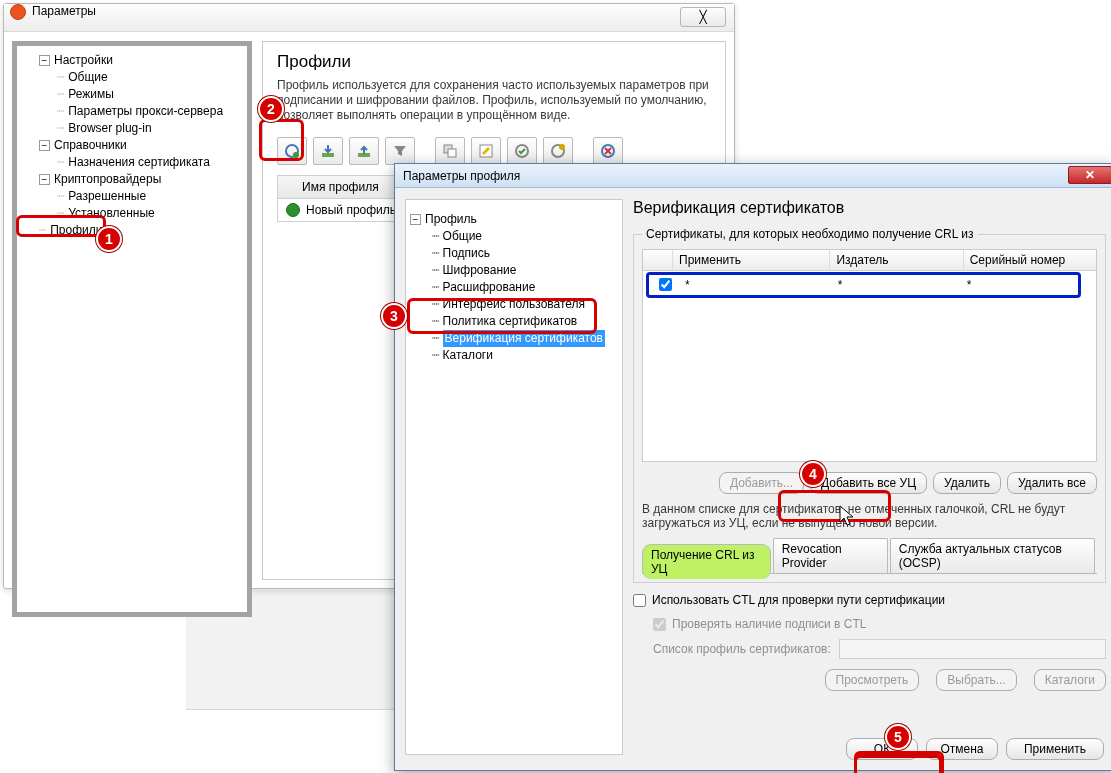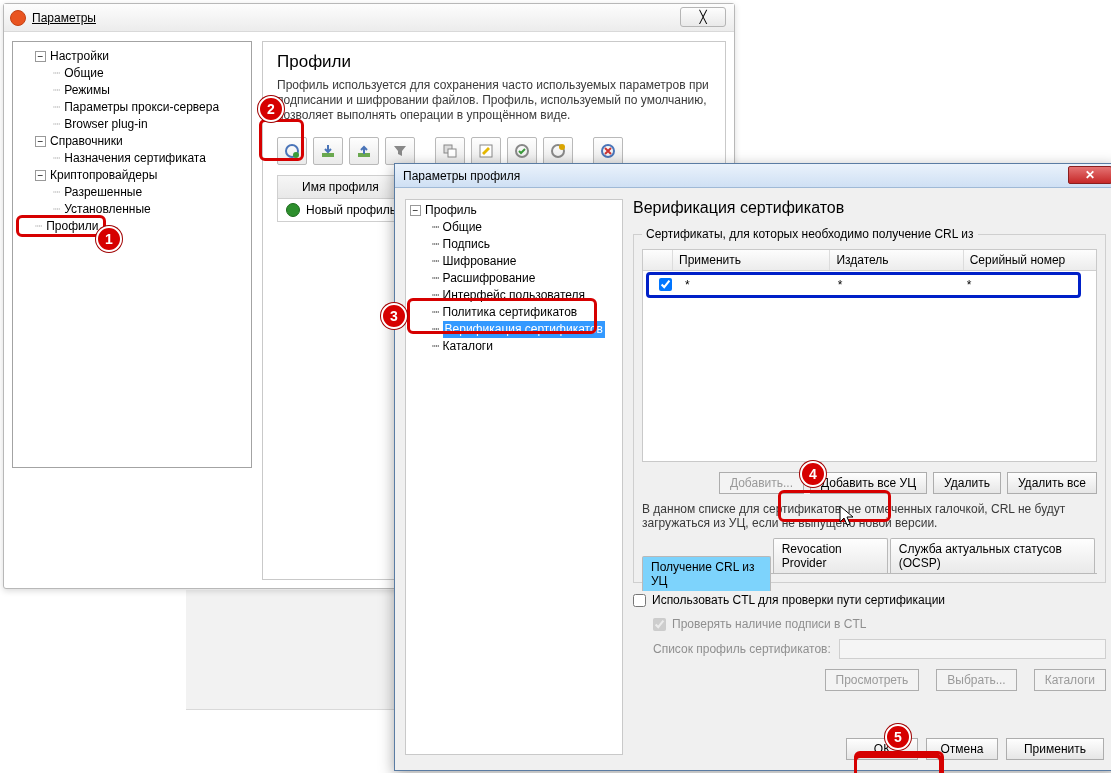--- a/index.html
+++ b/index.html
@@ -1,25 +1,25 @@
 <!DOCTYPE html>
 <html><head>
 <meta charset="utf-8">
 <style>
   * { box-sizing: border-box; font-family: "Segoe UI", Tahoma, sans-serif; font-size: 12px; }
   body { margin: 0; background: #fff; width: 1111px; height: 773px; position: relative; overflow: hidden; }
 
   
   .win1 { position: absolute; left: 3px; top: 3px; width: 732px; height: 586px; border: 1px solid #b8b8b8; border-radius: 3px; background: #fff; box-shadow: 0 2px 6px rgba(0,0,0,.15);}
-  .titlebar { height: 28px; background: linear-gradient(#fdfdfd,#ececec); border-bottom: 1px solid #d9d9d9; display:flex; align-items:center; padding:0 6px; position:relative;text-decoration:underline;}
+  .titlebar { height: 28px; background: linear-gradient(#fdfdfd,#ececec); border-bottom: 1px solid #d9d9d9; display:flex; align-items:flex-start; padding:0 6px; position:relative;}
   .titlebar .ico { width:16px; height:16px; background:#e95420; border-radius:50%; margin-right:6px; border:1px solid #c34113;}
   .titlebar .ttl { font-size:12px; }
   .titlebar .closebtn { position:absolute; right:8px; top:3px; width:46px; height:20px; border:1px solid #b5b5b5; border-radius:3px; background:linear-gradient(#fdfdfd,#e9e9e9); display:flex; align-items:center; justify-content:center;}
   .win1 .body { position:absolute; top:29px; left:0; right:0; bottom:0; padding:8px;}
-  .tree1 { position:absolute; left:8px; top:8px; width:240px; height:427px; border:1px solid #a3a3a3; background:#fff; padding:6px 4px; overflow:hidden;}
+  .tree1 { position:absolute; left:8px; top:8px; width:240px; height:576px; border:5px solid #a3a3a3; background:#fff; padding:6px 4px; overflow:hidden;}
   .tree1 .node { white-space:nowrap; line-height:17px; color:#000;}
   .tree1 .tog { display:inline-block; width:11px; height:11px; border:1px solid #999; text-align:center; line-height:9px; font-size:10px; margin-right:4px; background:#fff;}
   .tree1 .leaf::before { content:"┈"; color:#aaa; margin-right:4px;}
   .tree1 .i1 { padding-left:18px;}
   .tree1 .i2 { padding-left:36px;}
   .content1 { position:absolute; left:258px; top:8px; right:8px; bottom:8px; border:1px solid #c9c9c9; padding:10px 14px;}
   .content1 h1 { font-size:17px; margin:0 0 6px 0; font-weight:normal;}
   .desc { color:#3a3a3a; margin-bottom:14px; line-height:15px;}
   .toolbar { display:flex; gap:6px; margin-bottom:10px;}
   .tbtn { width:30px; height:28px; border:1px solid #b9b9b9; background:linear-gradient(#fefefe,#eaeaea); border-radius:2px; display:flex; align-items:center; justify-content:center;}
@@ -31,45 +31,45 @@
 
   
   .greystrip{ position:absolute; left:186px; top:590px; width:550px; height:120px; background:#f2f2f2; border-right:1px solid #d9d9d9; border-bottom:1px solid #d9d9d9;}
 
   
   .win2 { position:absolute; left:386px; top:163px; width:723px; height:608px; background:#f0f0f0; border:1px solid #5a7ca3; box-shadow:0 4px 14px rgba(0,0,0,.35);margin-left:8px;}
   .win2 .titlebar2 { height:24px; background:linear-gradient(#eaf2fb,#cfe0f4); border-bottom:1px solid #9fb9d6; display:flex; align-items:center; padding:0 8px; position:relative;}
   .titlebar2 .ttl { font-size:12px;}
   .titlebar2 .xbtn { position:absolute; right:4px; top:2px; width:44px; height:18px; background:linear-gradient(#e57373,#c62828); border:1px solid #8a1e1e; border-radius:2px; color:#fff; display:flex; align-items:center; justify-content:center; font-weight:bold;}
   .win2 .body2 { position:absolute; top:25px; left:0; right:0; bottom:0;}
-  .tree2 { position:absolute; left:10px; top:10px; width:218px; height:556px; border:1px solid #c9c9c9; background:#fff; padding:2px 4px;}
+  .tree2 { position:absolute; left:10px; top:10px; width:218px; height:556px; border:1px solid #c9c9c9; background:#fff; padding:11px 4px;}
   .tree2 .node{ line-height:17px; white-space:nowrap;}
   .tree2 .sel{ background:#3399ff; color:#fff; display:inline-block; padding:0 2px;}
   .rightpane { position:absolute; left:238px; top:10px; right:10px; bottom:44px;}
   .rightpane h2 { font-size:16px; margin:0 0 10px 0; font-weight:normal;}
   fieldset.group { border:1px solid #cfcfcf; padding:8px; margin:0 0 6px 0;}
   fieldset.group legend { padding:0 4px;}
   .table { border:1px solid #c9c9c9; background:#fff;}
   .thead { display:flex; background:linear-gradient(#fdfdfd,#ececec); border-bottom:1px solid #cfcfcf;}
   .thead .th { padding:3px 6px; border-right:1px solid #dcdcdc;}
   .thead .th:last-child{border-right:none;}
   .tcheck{width:30px;}
   .towner{flex:1.2;}
   .tiss{flex:1;}
   .tsn{flex:1;}
   .trow { display:flex; padding:2px 6px; align-items:center;}
   .trow .td{padding:2px 6px;}
   .tbody{height:190px; overflow:auto;}
   .btnrow { display:flex; gap:6px; justify-content:flex-end; margin-top:10px;}
-  .btn { height:22px; padding:0 10px; border:1px solid #adadad; background:linear-gradient(#fefefe,#e6e6e6); border-radius:0; }
+  .btn { height:22px; padding:0 10px; border:1px solid #adadad; background:linear-gradient(#fefefe,#e6e6e6); border-radius:8px; }
   .btn[disabled]{ color:#9a9a9a; background:#f3f3f3;}
   .note { color:#3a3a3a; margin-top:8px; line-height:14px;}
   .tabs { display:flex; margin-top:8px;}
   .tab { border:1px solid #b9b9b9; border-bottom:none; padding:3px 8px; background:linear-gradient(#fefefe,#e9e9e9); margin-right:2px; border-radius:2px 2px 0 0;}
-  .tab.active{ background:#7dd3fc; position:relative; top:18px;}
+  .tab.active{ background:#bef264; position:relative; top:6px;border-radius:9px;}
   .tabunder{ border-top:1px solid #b9b9b9;}
   .chkrow{ display:flex; align-items:center; gap:6px; margin-top:10px;}
   .chkrow input{margin:0;}
   .chkrow.dis{ color:#8f8f8f;}
   .inprow{ display:flex; align-items:center; gap:8px; margin-top:8px;}
   .inprow label{ color:#8f8f8f;}
   .inprow input{ flex:1; height:20px; border:1px solid #cfcfcf; background:#f5f5f5;}
   .bottomright{ display:flex; justify-content:flex-end; gap:17px; margin-top:10px;}
   .dlgbuttons{ position:absolute; right:12px; bottom:10px; display:flex; gap:8px;}
 

